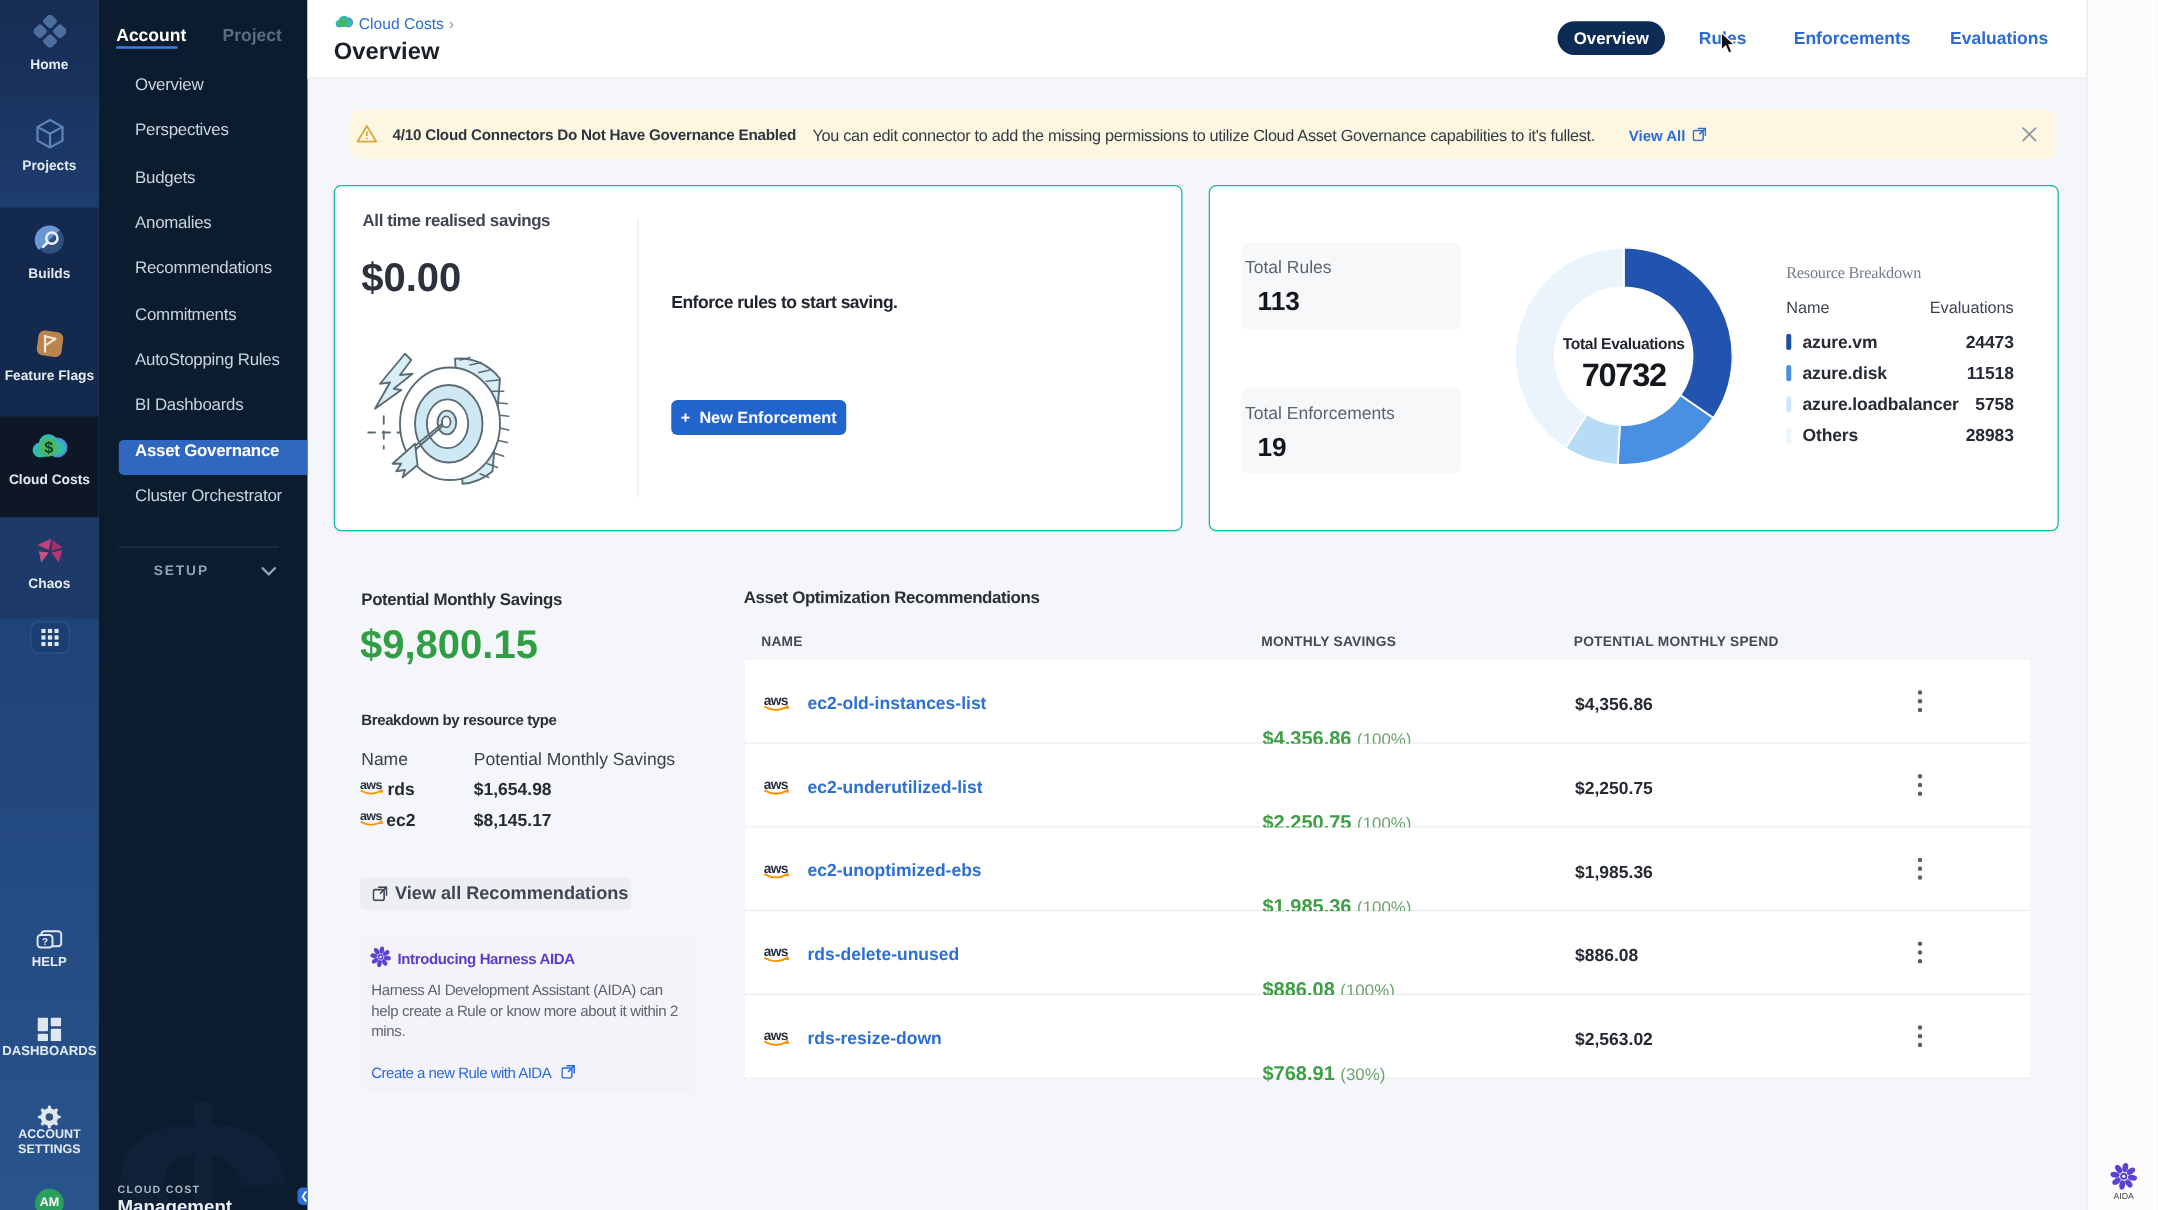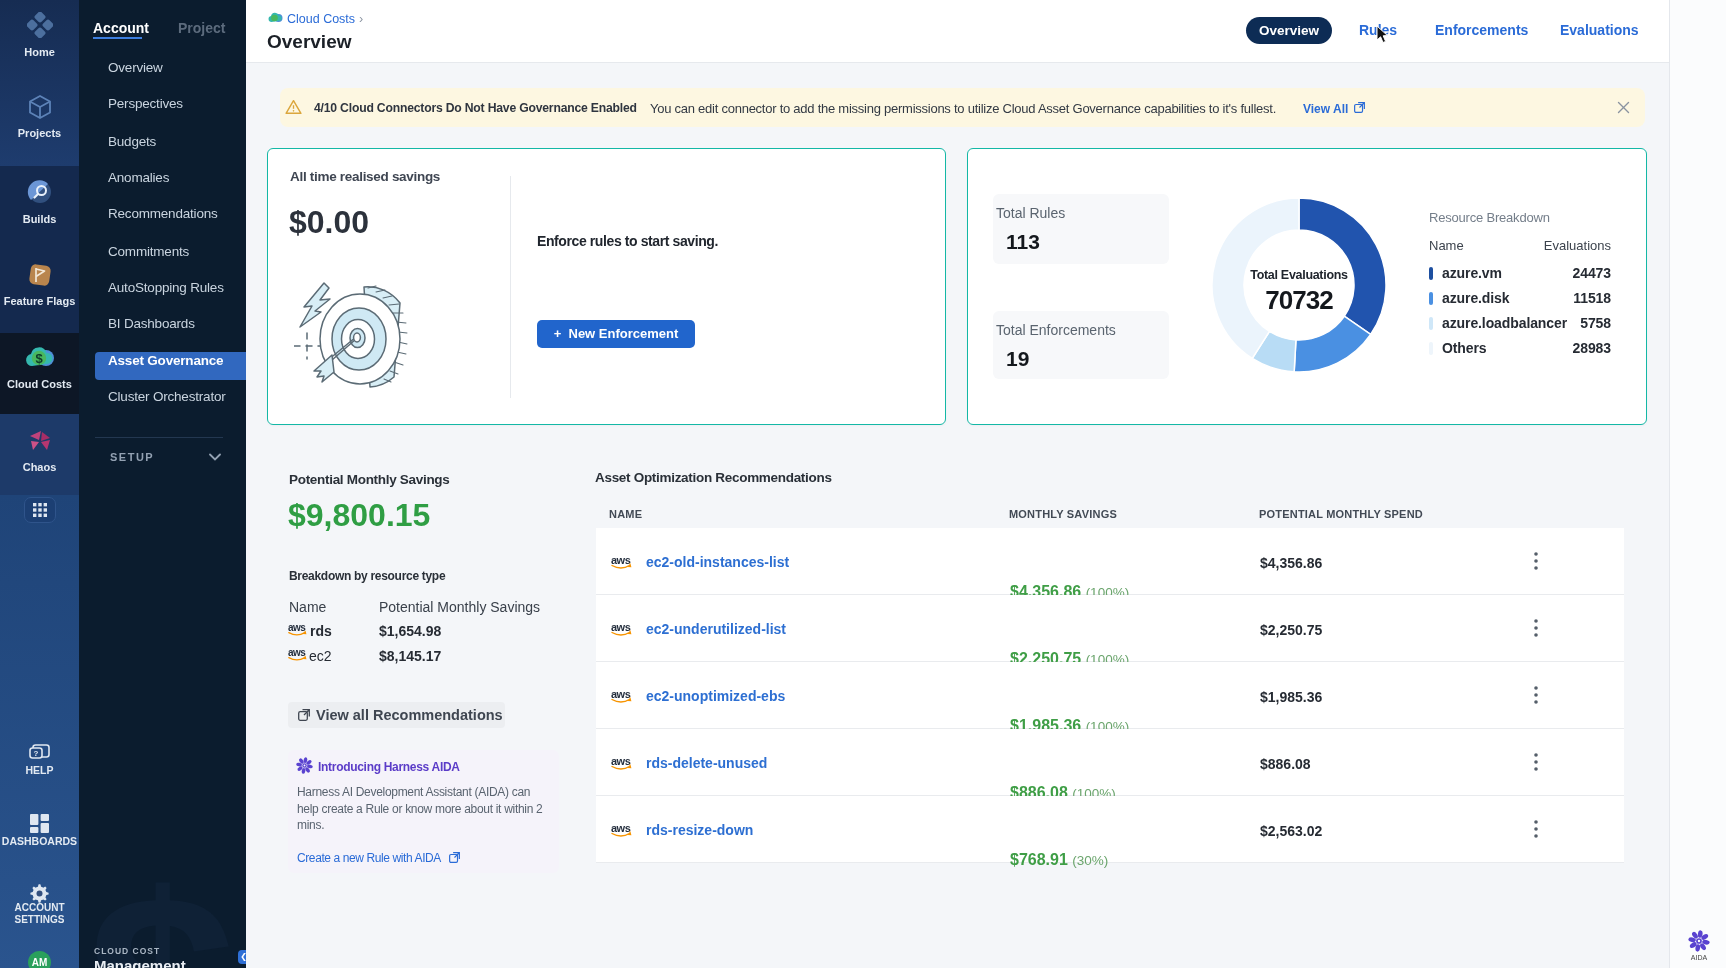--- a/index.html
+++ b/index.html
@@ -11,21 +11,21 @@
 #rail { position:absolute; left:0; top:0; width:79px; height:968px; background:#1f4478; }
 .rsec { position:absolute; left:0; width:79px; }
 .rlab { position:absolute; width:79px; text-align:center; font-size:11px; font-weight:bold; color:#e3eaf2; }
 #rail svg { position:absolute; }
 
 
 #panel { position:absolute; left:79px; top:0; width:167px; height:968px; background:#0b1c2e; overflow:hidden; }
 .ptab { position:absolute; top:20px; font-size:14px; font-weight:bold; }
 .pitem { position:absolute; left:29px; font-size:13.5px; letter-spacing:-0.2px; color:#c9d4df; }
 #pm-sel { position:absolute; left:16px; top:352px; width:151px; height:28px; background:#3168bf; border-radius:4px 0 0 4px; }
-.setup { position:absolute; left:31px; top:451px; font-size:11px; font-weight:bold; letter-spacing:1.5px; color:#93a1b2; }
+.setup { position:absolute; left:44px; top:451px; font-size:11px; font-weight:bold; letter-spacing:1.5px; color:#93a1b2; }
 
 
 #main { position:absolute; left:246px; top:0; width:1480px; height:968px; }
 #hdr { position:absolute; left:0; top:0; width:1480px; height:63px; background:#fff; border-bottom:1px solid #e6e9ed; }
 .crumb { position:absolute; left:39px; top:12px; font-size:12.5px; color:#2a6bd7; }
 .title { position:absolute; left:21px; top:31px; font-size:19px; font-weight:bold; color:#1b2027; }
 .pill { position:absolute; left:1000px; top:17px; width:86px; height:27px; background:#0d2c55; border-radius:14px; color:#fff; font-size:13.5px; font-weight:bold; text-align:center; line-height:27px; }
 .toplink { position:absolute; top:22px; font-size:14px; font-weight:bold; color:#2a6bd7; }
 
 #banner { position:absolute; left:34px; top:88px; width:1365px; height:39px; background:#fdf7e1; border-radius:8px; }
@@ -248,21 +248,21 @@
           <ellipse cx="65" cy="62" rx="27" ry="31" fill="#cfe9f4"></ellipse>
           <ellipse cx="64" cy="62" rx="16.5" ry="19.5" fill="#fff"></ellipse>
           <ellipse cx="63.5" cy="61" rx="7.5" ry="9.5" fill="#cfe9f4"></ellipse>
           <line x1="62" y1="60" x2="28" y2="88"></line>
           <line x1="62" y1="62" x2="30" y2="90"></line>
           <path d="M38 78 L20 94 L27 94 L23 100 L30 99 L28 105 L40 95 Z" fill="#d8eef6"></path>
           <ellipse cx="63" cy="60.5" rx="3.4" ry="4.4" fill="#fff"></ellipse>
         </g>
       </svg>
       <div style="position:absolute;left:269px;top:84px;font-size:14px;letter-spacing:-0.4px;font-weight:bold;color:#21262e;">Enforce rules to start saving.</div>
-      <div style="position:absolute;left:269px;top:171px;width:158px;height:28px;background:#2165cc;border-radius:5px;color:#fff;font-size:13px;font-weight:bold;text-align:center;line-height:28px;">+&nbsp; New Enforcement</div>
+      <div style="position:absolute;left:269px;top:171px;width:140px;height:28px;background:#2165cc;border-radius:5px;color:#fff;font-size:13px;font-weight:bold;text-align:center;line-height:28px;">+&nbsp; New Enforcement</div>
     </div>
 
     <div class="card" id="card2">
       <div class="statbox" style="top:45px;height:70px;">
         <div class="statlab">Total Rules</div>
         <div class="statval">113</div>
       </div>
       <div class="statbox" style="top:162px;height:68px;">
         <div class="statlab">Total Enforcements</div>
         <div class="statval">19</div>
@@ -270,21 +270,21 @@
       <svg style="position:absolute;left:244px;top:49px;" width="174" height="174" viewBox="-87 -87 174 174">
         <g stroke="#fff" stroke-width="1.5">
           <path d="M0.00,-87.00 A87,87 0 0 1 71.65,49.35 L45.30,31.20 A55,55 0 0 0 0.00,-55.00 Z" fill="#2154ae"></path>
           <path d="M71.65,49.35 A87,87 0 0 1 -4.83,86.87 L-3.05,54.92 A55,55 0 0 0 45.30,31.20 Z" fill="#4a90e2"></path>
           <path d="M-4.83,86.87 A87,87 0 0 1 -46.73,73.39 L-29.54,46.39 A55,55 0 0 0 -3.05,54.92 Z" fill="#b8dcf5"></path>
           <path d="M-46.73,73.39 A87,87 0 0 1 -0.00,-87.00 L-0.00,-55.00 A55,55 0 0 0 -29.54,46.39 Z" fill="#ebf4fc"></path>
         </g>
       </svg>
       <div style="position:absolute;left:251px;top:119px;width:160px;text-align:center;font-size:12.5px;letter-spacing:-0.3px;font-weight:bold;color:#21262e;">Total Evaluations</div>
       <div style="position:absolute;left:251px;top:136px;width:160px;text-align:center;font-size:26px;font-weight:bold;letter-spacing:-1px;color:#14181d;">70732</div>
-      <div style="position:absolute;left:461px;top:61px;font-size:13px;letter-spacing:-0.2px;font-weight:500;color:#747e8a;">Resource Breakdown</div>
+      <div style="position:absolute;left:461px;top:61px;font-size:13px;letter-spacing:-0.2px;font-weight:500;color:#747e8a;font-family:Liberation Serif, serif;">Resource Breakdown</div>
       <div style="position:absolute;left:461px;top:89px;font-size:13px;color:#3c434d;width:182px;">Name<span style="position:absolute;right:0;">Evaluations</span></div>
       <div class="rbrow" style="top:116px;"><span class="rbbar" style="background:#1d4fa0;"></span>azure.vm<span class="rbval">24473</span></div>
       <div class="rbrow" style="top:141px;"><span class="rbbar" style="background:#4a90e2;"></span>azure.disk<span class="rbval">11518</span></div>
       <div class="rbrow" style="top:166px;"><span class="rbbar" style="background:#cfe7f8;"></span>azure.loadbalancer<span class="rbval">5758</span></div>
       <div class="rbrow" style="top:191px;"><span class="rbbar" style="background:#eef5fb;"></span>Others<span class="rbval">28983</span></div>
     </div>
 
     <div class="h15 abs" style="left:43px;top:472px;font-size:13.5px;letter-spacing:-0.3px;">Potential Monthly Savings</div>
     <div class="green-big abs" style="left:42px;top:497px;">$9,800.15</div>
     <div class="abs" style="left:43px;top:569px;font-size:12px;letter-spacing:-0.3px;font-weight:bold;color:#2a3038;">Breakdown by resource type</div>
@@ -295,21 +295,21 @@
         <path d="M2 11.5 Q11 16.5 19.5 11.5" fill="none" stroke="#f79400" stroke-width="1.4" stroke-linecap="round"></path>
         <path d="M19.8 9.5 L20.6 12.6 L17.6 12.3" fill="none" stroke="#f79400" stroke-width="1.2"></path>
       </svg>
     <div class="abs" style="left:64px;top:623px;font-size:14px;font-weight:bold;color:#262b33;">rds</div>
     <div class="abs" style="left:133px;top:623px;font-size:14px;font-weight:bold;color:#262b33;">$1,654.98</div>
     <svg class="abs awsmini" style="left:41px;top:647px;" width="20" height="14" viewBox="0 0 22 15">
         <text x="1" y="10" font-size="11" font-weight="bold" fill="#252f3e" font-family="Liberation Sans,sans-serif" letter-spacing="-0.5">aws</text>
         <path d="M2 11.5 Q11 16.5 19.5 11.5" fill="none" stroke="#f79400" stroke-width="1.4" stroke-linecap="round"></path>
         <path d="M19.8 9.5 L20.6 12.6 L17.6 12.3" fill="none" stroke="#f79400" stroke-width="1.2"></path>
       </svg>
-    <div class="abs" style="left:63px;top:648px;font-size:14px;font-weight:normal;color:#262b33;">ec2</div>
+    <div class="abs" style="left:63px;top:648px;font-size:14px;font-weight:bold;color:#262b33;">ec2</div>
     <div class="abs" style="left:133px;top:648px;font-size:14px;font-weight:bold;color:#262b33;">$8,145.17</div>
     <div class="abs" style="left:42px;top:702px;width:217px;height:26px;background:#eceef1;border-radius:4px;"></div>
     <svg class="abs" style="left:52px;top:709px;" width="12" height="12" viewBox="0 0 12 12">
         <g fill="none" stroke="#3f4651" stroke-width="1.3">
           <rect x="0.7" y="2.7" width="8.6" height="8.6" rx="1.5"></rect>
           <path d="M4.5 0.7 L11.3 0.7 L11.3 7.5 M11.3 0.7 L6 6"></path>
         </g>
       </svg>
     <div class="abs" style="left:70px;top:707px;font-size:14.5px;font-weight:bold;color:#3f4651;">View all Recommendations</div>
     <div class="abs" style="left:42px;top:750px;width:271px;height:123px;background:#f5f3fa;border-radius:6px;"></div>

